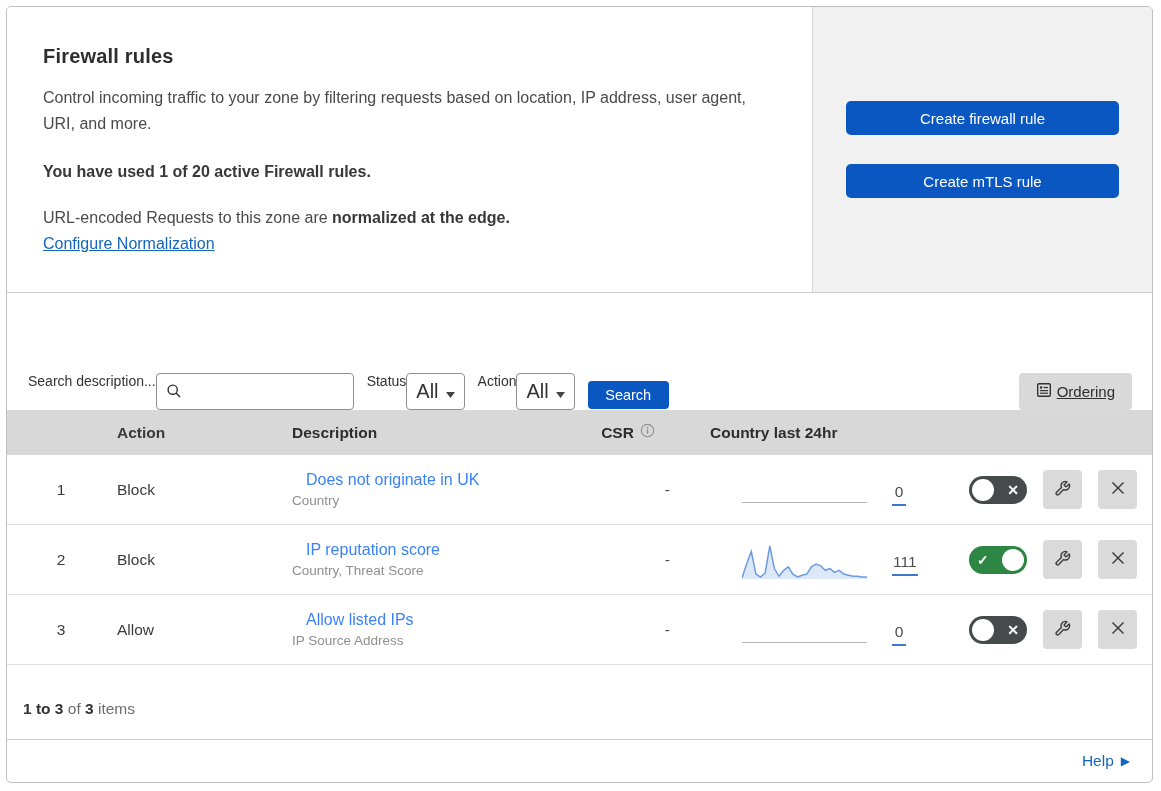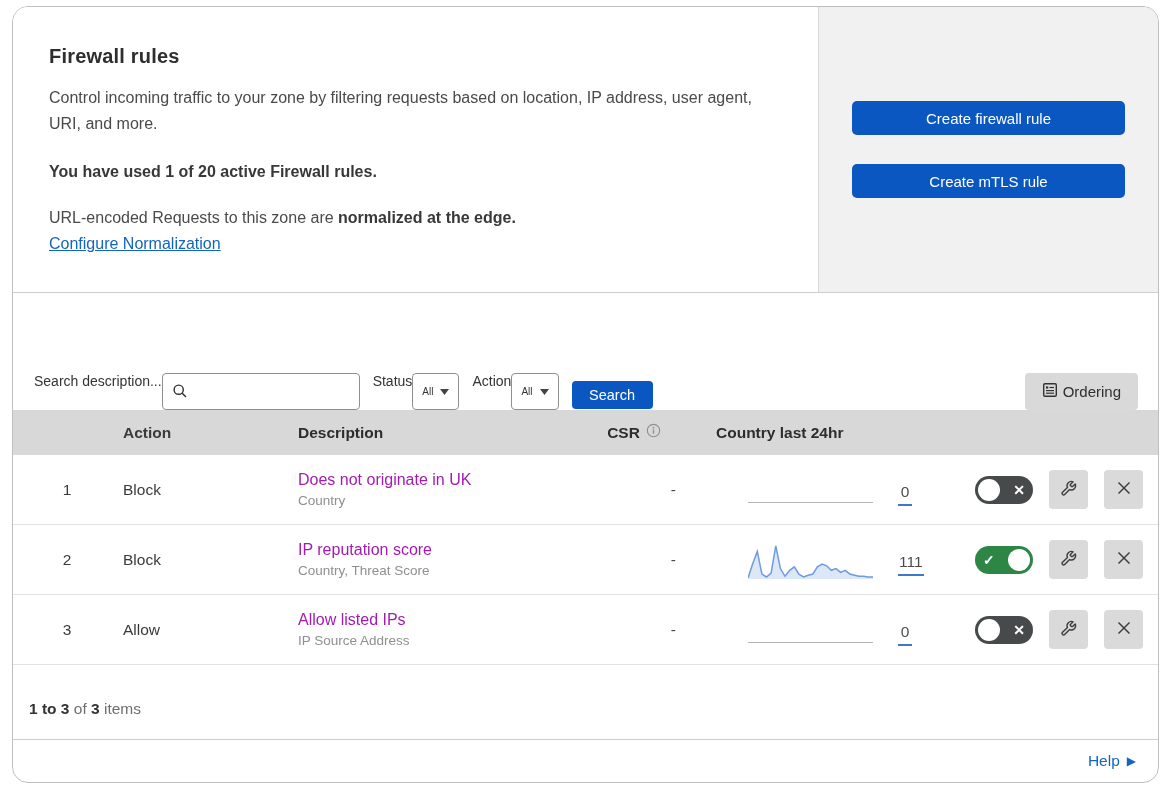--- a/index.html
+++ b/index.html
@@ -1,19 +1,19 @@
 <!DOCTYPE html>
 <html><head>
 <meta charset="utf-8">
 <style>
   * { box-sizing: border-box; margin: 0; padding: 0; }
   html,body { width:1161px; height:791px; background:#fff; font-family:"Liberation Sans", sans-serif; }
   .card {
-    position:absolute; left:12px; top:6px; width:1147px; height:777px;
-    background:#fff; border:1px solid #bfbfbf; border-radius:16px; overflow:hidden;
+    position:absolute; left:6px; top:6px; width:1147px; height:777px;
+    background:#fff; border:1px solid #bfbfbf; border-radius:5px; overflow:hidden;
     display:flex; flex-direction:column;
   }
   
   .top { display:flex; height:286px; flex:none; border-bottom:1px solid #cfcfcf; }
   .top-left { width:806px; flex:none; border-right:1px solid #d6d6d6; padding:38px 30px 0 36px; background:#fff; }
   .page-title { font-size:20px; font-weight:700; color:#2e2e2e; letter-spacing:.2px; }
   .page-desc { margin-top:17px; font-size:16px; line-height:26px; color:#4a4a4a; max-width:730px; }
   .usage-line { margin-top:26px; font-size:16px; font-weight:700; color:#383838; }
   .norm-line { margin-top:28px; font-size:16px; color:#4a4a4a; }
   .norm-line b { color:#383838; }
@@ -28,41 +28,41 @@
   .fgroup { display:flex; flex-direction:row; margin-right:13px; }
   .flabel { font-size:14px; color:#333; margin-bottom:8px; }
   .search-box { position:relative; width:198px; }
   .search-box input {
     width:198px; height:37px; border:1px solid #8f8f8f; border-radius:4px;
     padding:0 10px 0 34px; font-size:15px; font-family:inherit; color:#333; outline:none;
   }
   .search-glyph { position:absolute; left:10px; top:10px; }
   .select-box {
     height:37px; border:1px solid #8f8f8f; border-radius:4px; background:#fff;
-    display:flex; align-items:center; gap:7px; padding:0 9px; font-size:10px; color:#333; cursor:pointer;
+    display:flex; align-items:center; gap:7px; padding:0 9px; font-size:20px; color:#333; cursor:pointer;
   }
   .btn-search {
     height:28px; width:81px; margin-bottom:1px; border:none; border-radius:4px;
     background:#0b57c2; color:#fff; font-size:14.5px; font-family:inherit; cursor:pointer;
   }
   .btn-ordering {
     margin-left:auto; height:37px; padding:0 17px; border:none; border-radius:4px;
     background:#d9d9d9; color:#2f2f2f; font-size:15px; font-family:inherit; cursor:pointer;
-    display:flex; align-items:center; gap:5px;
+    display:flex; align-items:center; gap:5px;text-decoration:underline;
   }
   
   .grid-row { display:grid; grid-template-columns:90px 175px 310px 120px 250px 1fr; align-items:center; }
   .thead { background:#d8d8d8; height:45px; flex:none; font-size:15.5px; font-weight:700; color:#2d2d2d; }
   .th-csr { text-align:right; padding-right:28px; display:flex; justify-content:center; align-items:center; gap:6px; }
   .th-activity { padding-left:8px; }
   .trow { height:70px; flex:none; border-bottom:1px solid #e2e2e2; background:#fff; }
   .c-index { text-align:center; font-size:15.5px; color:#3a3a3a; padding-left:18px; }
   .c-action { padding-left:20px; font-size:15.5px; color:#3a3a3a; }
   .c-desc { padding-left:20px; }
-  .desc-main { font-size:16px; color:#a21caf; }
+  .desc-main { font-size:16px; color:#3b82f6;margin-left:14px; }
   .desc-sub { font-size:13.5px; color:#8f8f8f; margin-top:4px; }
   .c-csr { text-align:right; padding-right:32px; font-size:15.5px; color:#4a4a4a; }
   .c-activity { display:flex; align-items:flex-end; padding-left:40px; gap:20px; }
   .spark { width:130px; height:40px; position:relative; }
   .spark .flatline { position:absolute; left:0; right:5px; bottom:7px; border-bottom:1px solid #b5b5b5; }
   .count { font-size:15.5px; color:#4d4d4d; border-bottom:2px solid #3c79cc; padding:0 1px 3px; margin-bottom:4px; min-width:14px; text-align:center; cursor:pointer; text-decoration:none; }
   .c-controls { display:flex; align-items:center; justify-content:flex-end; gap:16px; padding-right:15px; }
   .toggle { width:58px; height:28px; border-radius:14px; display:flex; align-items:center; justify-content:space-between; padding:0 8px; cursor:pointer; flex:none; }
   .toggle.off { background:#474a4b; }
   .toggle.on  { background:#2d8644; }

